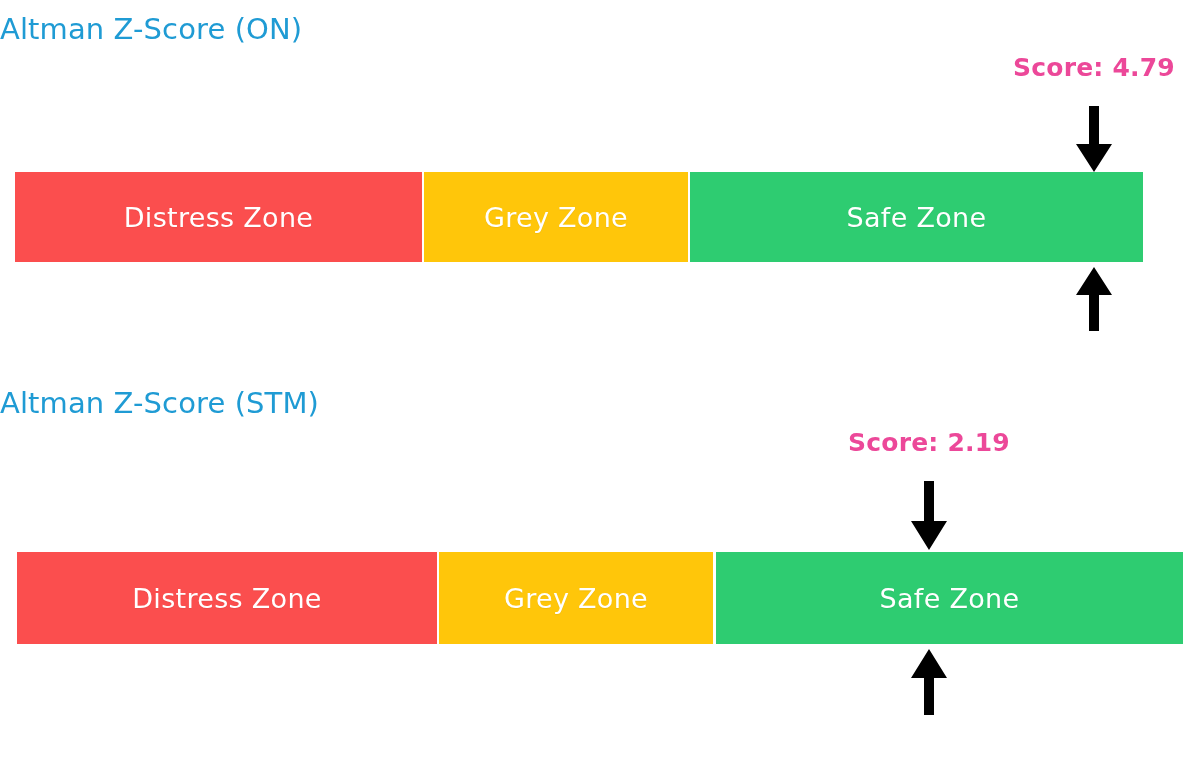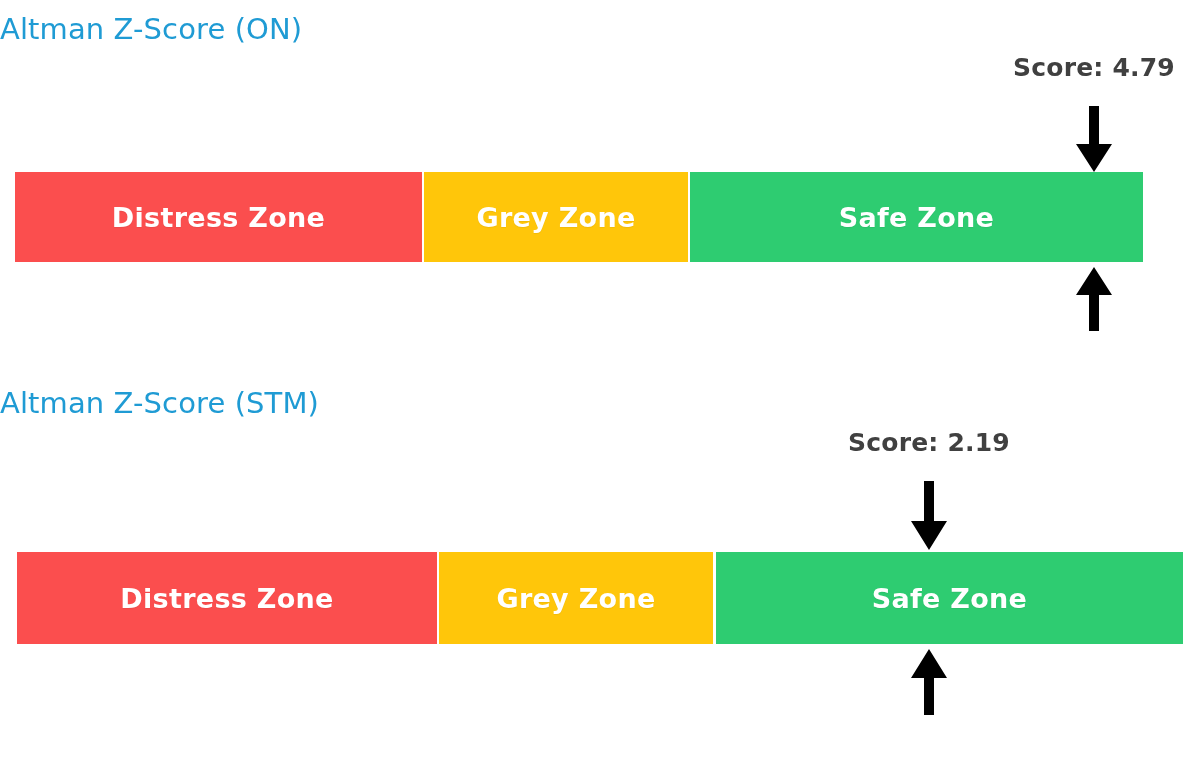--- a/index.html
+++ b/index.html
@@ -31,21 +31,21 @@
     font-weight: 400;
     letter-spacing: 0.1px;
     color: #1f9bd4;
     white-space: nowrap;
   }
 
   .score-label {
     position: absolute;
     font-size: 25px;
     font-weight: bold;
-    color: #404040;
+    color: #ec4899;
     white-space: nowrap;
     letter-spacing: 0.2px;
     transform: translateX(-50%);
   }
 
   .zone-bar {
     position: absolute;
     height: 90px;
     display: flex;
     align-items: stretch;
@@ -56,21 +56,21 @@
     top: 0;
     height: 100%;
     display: flex;
     align-items: center;
     justify-content: center;
     box-sizing: border-box;
   }
 
   .zone-label {
     font-size: 27px;
-    font-weight: bold;
+    font-weight: normal;
     color: #ffffff;
     letter-spacing: 0.3px;
     white-space: nowrap;
     text-shadow: 0 1px 1px rgba(0,0,0,0.06);
   }
 
   .arrow {
     position: absolute;
     transform: translateX(-50%);
   }

